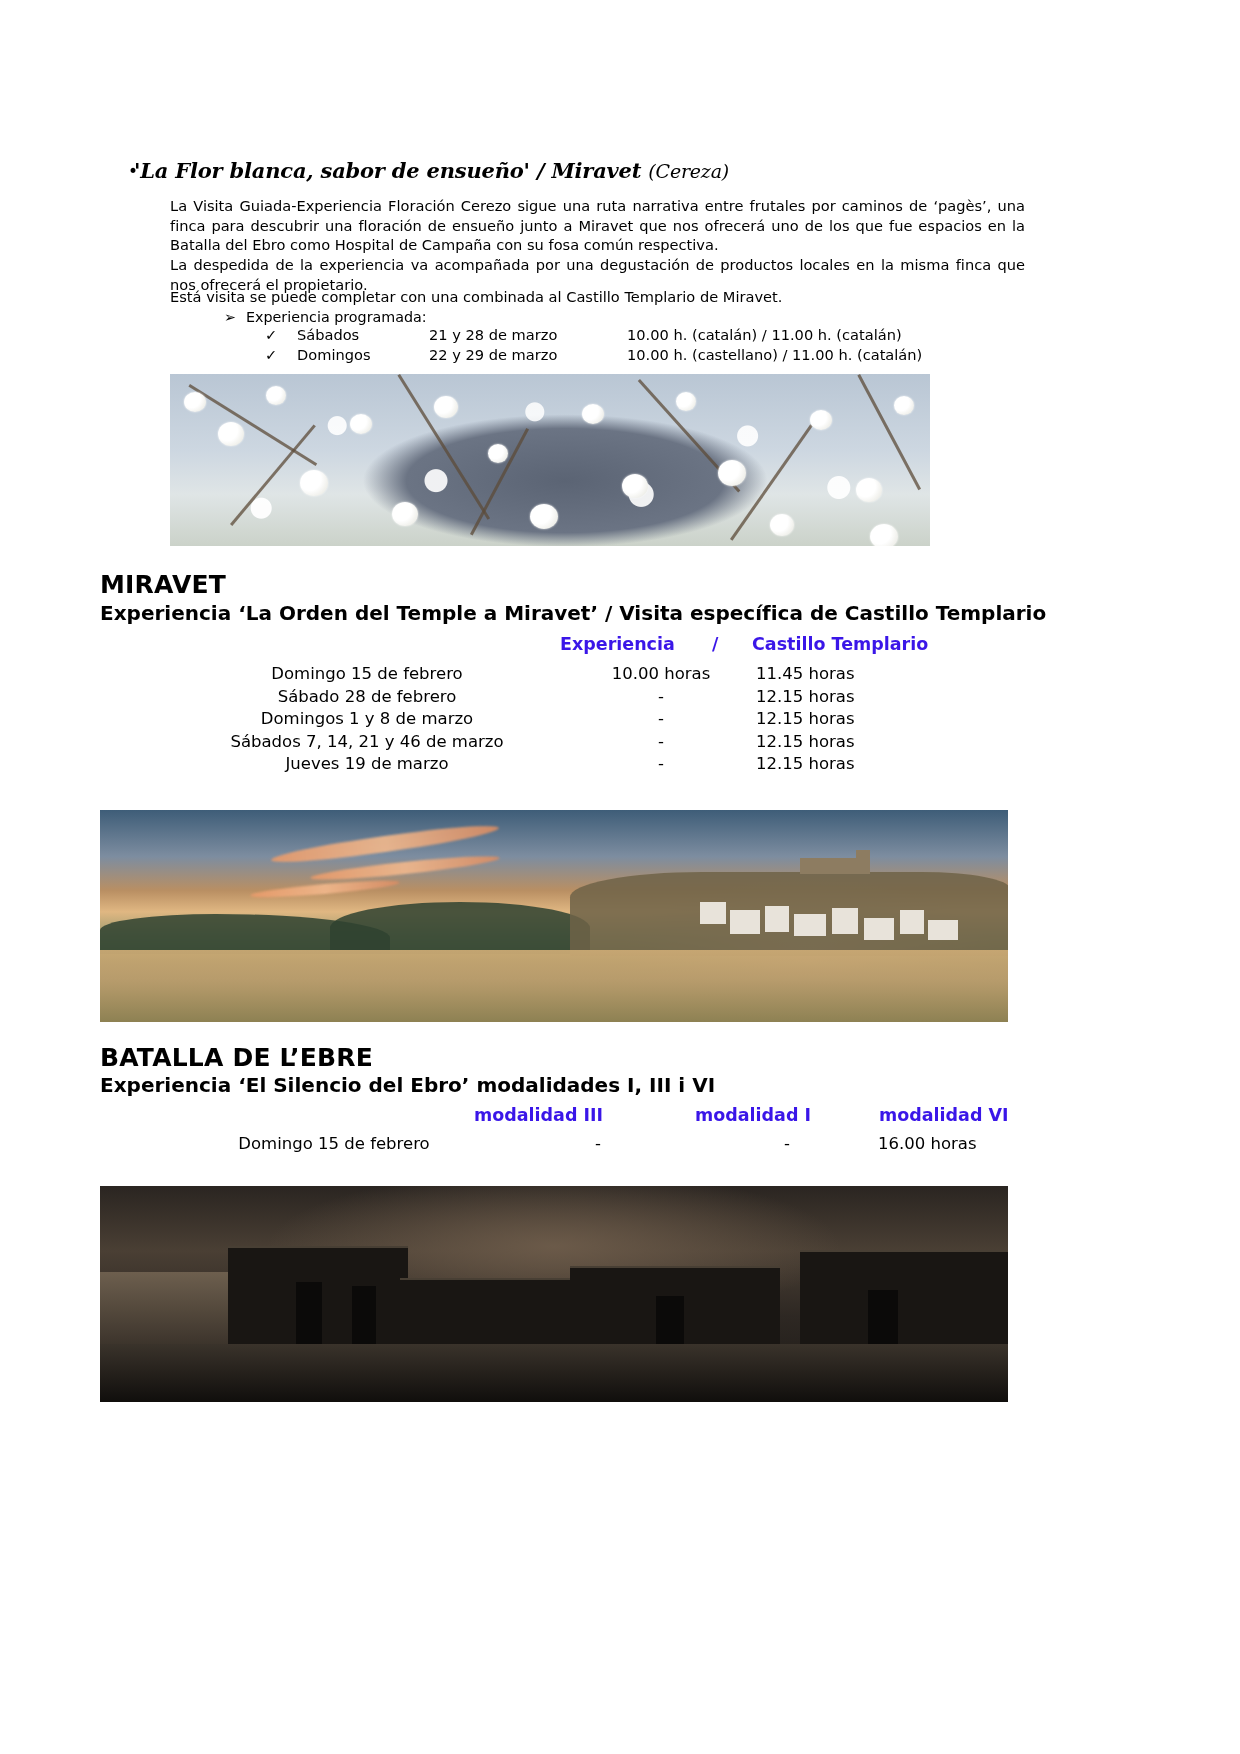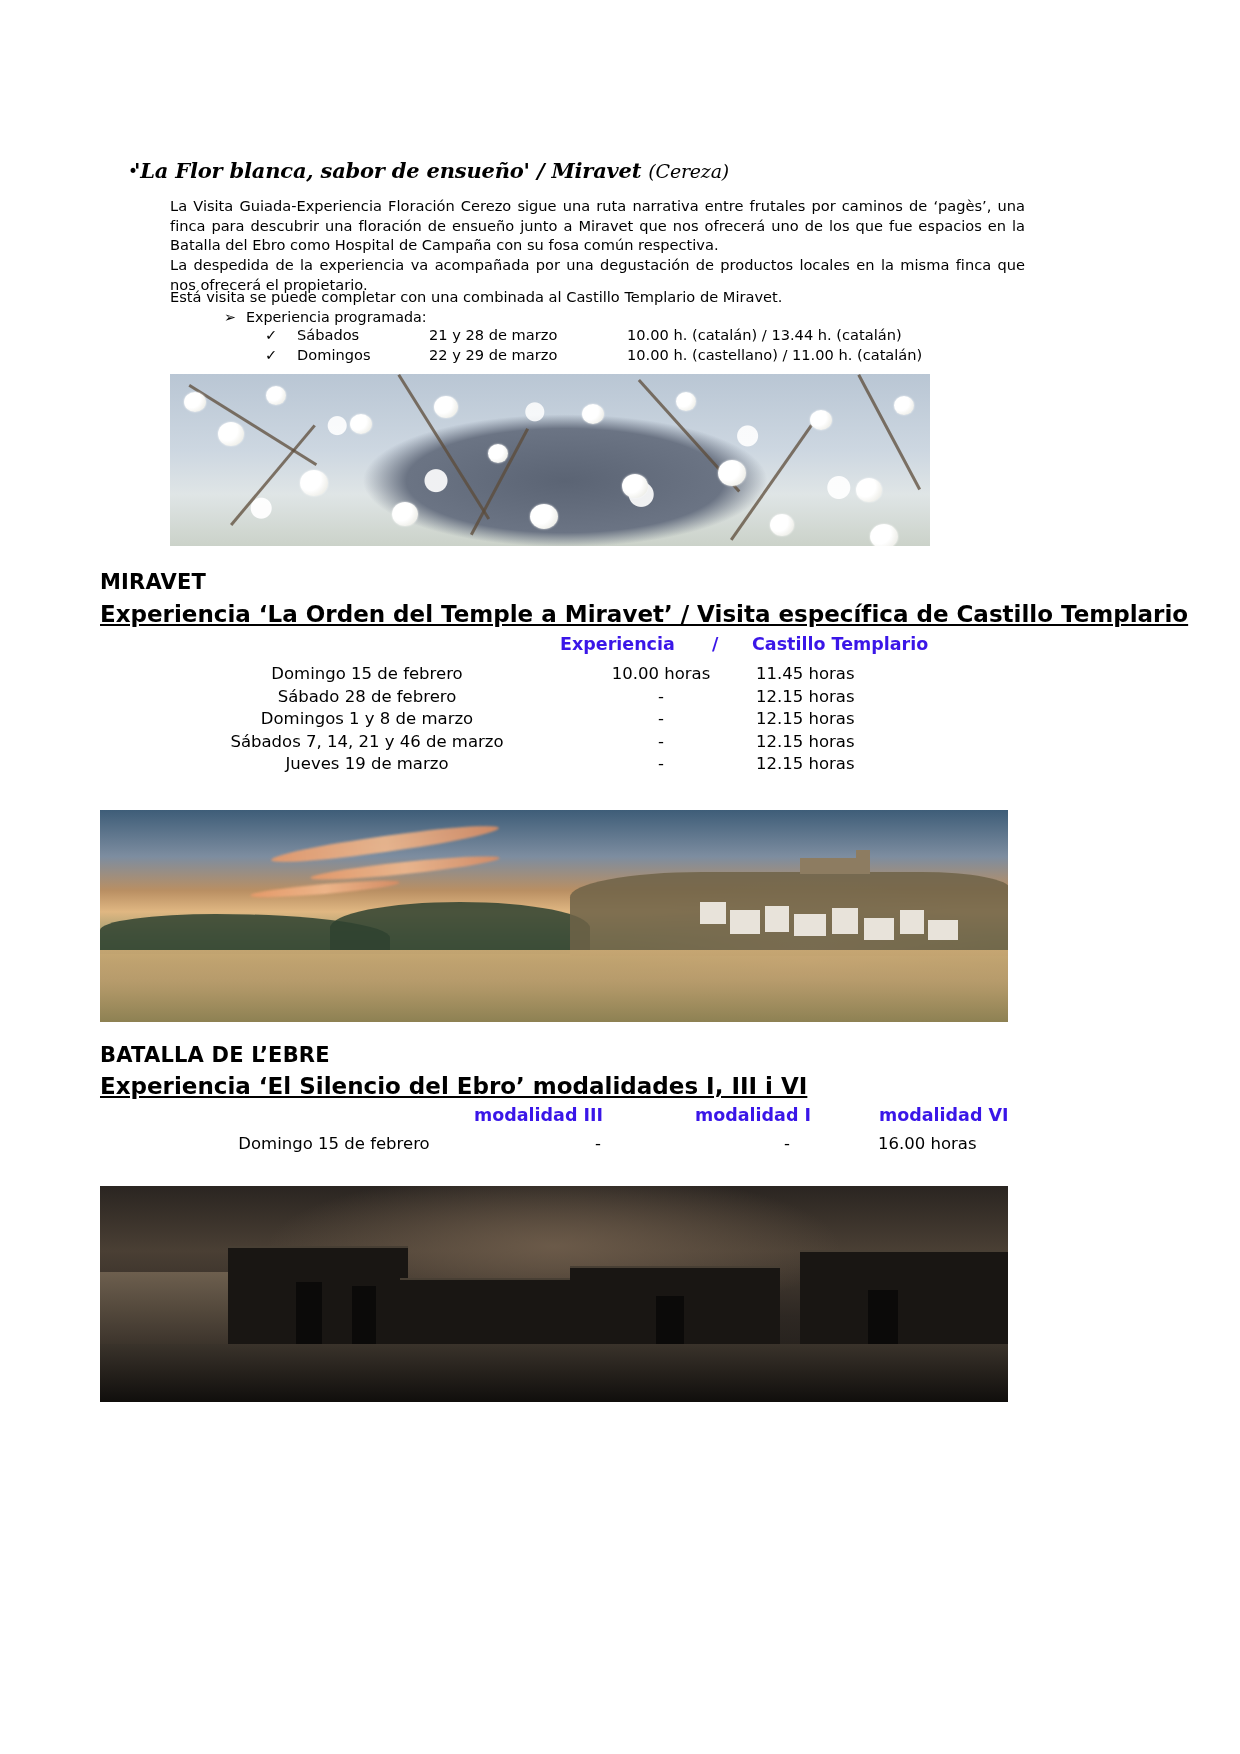--- a/index.html
+++ b/index.html
@@ -200,33 +200,32 @@
   }
   #photo-ebre .door {
     position: absolute;
     background: #0b0a09;
   }
 
   
   .h-big {
     position: absolute;
     left: 100px;
-    font-size: 21px;
+    font-size: 25px;
     font-weight: bold;
     letter-spacing: 0.2px;
   }
   #miravet-title { top: 570px; }
   #ebre-title { top: 1043px; }
 
   .h-sub {
     position: absolute;
     left: 100px;
-    font-size: 23px;
+    font-size: 20px;
     font-weight: bold;
-    text-decoration: underline;
   }
   #miravet-sub { top: 601px; }
   #ebre-sub { top: 1073px; }
 
   .col-head {
     position: absolute;
     color: #3a16e8;
     font-weight: bold;
     font-size: 17.5px;
     white-space: nowrap;
@@ -281,21 +280,21 @@
     <div class="sub-bullet">
       <span class="arrow">➢</span><span>Experiencia programada:</span>
     </div>
 
     <table class="check-table">
       <tbody>
           <tr>
         <td class="check">✓</td>
         <td class="day">Sábados</td>
         <td class="dates">21 y 28 de marzo</td>
-        <td class="times">10.00 h. (catalán) / 13.44 h. (catalán)</td>
+        <td class="times">10.00 h. (catalán) / 11.00 h. (catalán)</td>
       </tr>
       <tr>
         <td class="check">✓</td>
         <td class="day">Domingos</td>
         <td class="dates">22 y 29 de marzo</td>
         <td class="times">10.00 h. (castellano) / 11.00 h. (catalán)</td>
       </tr>
     </tbody>
       </table>
 

